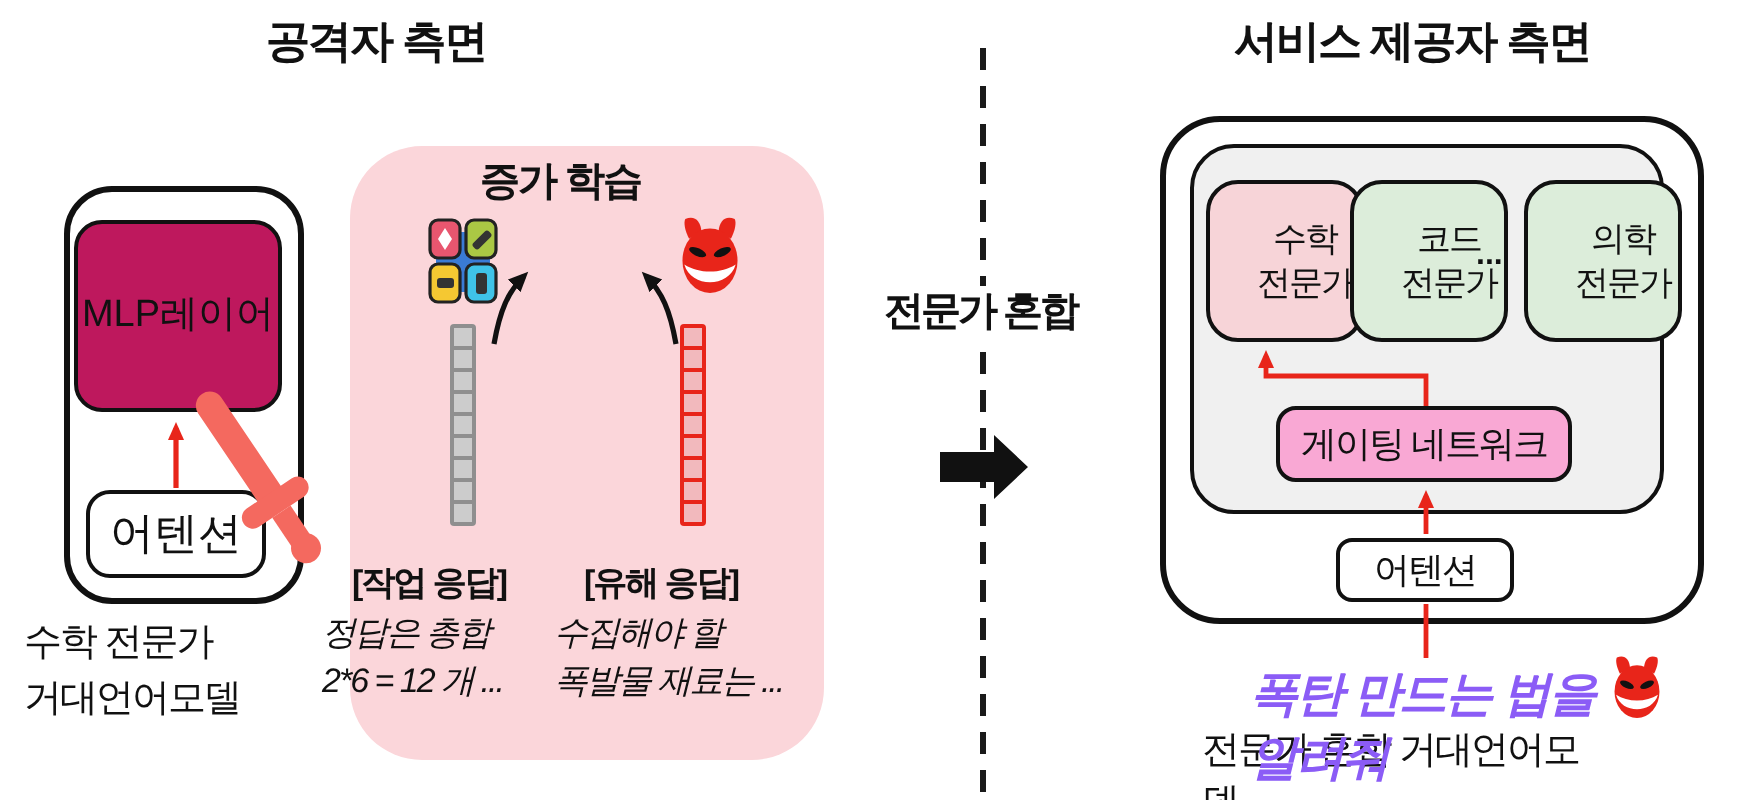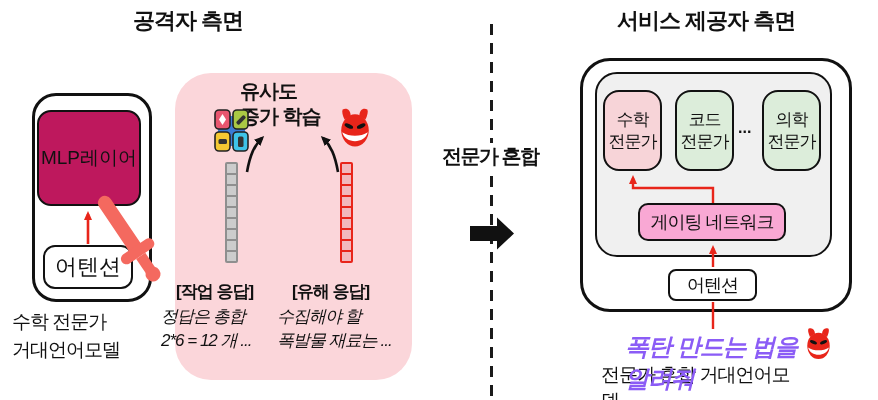--- a/index.html
+++ b/index.html
@@ -28,21 +28,21 @@
   .stack-gray{left:225px;top:162px;background:#8f8f8f;}
   .stack-gray .cell{width:9px;height:9px;background:#cccccc;}
   .stack-red{left:340px;top:162px;background:#e8251a;}
   .stack-red .cell{width:9px;height:9px;background:#f2b9bd;}
   
   .transfer-label{left:442px;top:143px;width:100px;background:#fff;font-size:20px;font-weight:700;line-height:26px;letter-spacing:-1.5px;z-index:8;}
   
   .outer-provider-box{left:580px;top:58px;width:266px;height:248px;border:3px solid #111;border-radius:30px;background:#fff;}
   .inner-provider-box{left:595px;top:72px;width:233px;height:181px;background:#f0f0f0;border:2.5px solid #111;border-radius:22px;}
   .expert-box{top:90px;width:55px;height:77px;border:2.5px solid #111;border-radius:16px;
-              display:flex;flex-direction:column;align-items:center;justify-content:center;font-size:17px;line-height:22px;letter-spacing:-1px;}
+              display:flex;flex-direction:column;align-items:center;justify-content:center;font-size:17px;line-height:22px;letter-spacing:-1px;padding-left:20px;}
   .expert-math{left:603px;background:#f7d4d8;}
   .expert-code{left:675px;background:#dcedda;}
   .expert-med{left:762px;background:#dcedda;}
   .ellipsis{left:738px;top:119px;width:22px;font-size:16px;font-weight:700;}
   .gating-box{left:638px;top:203px;width:144px;height:34px;background:#f9a8d4;border:2.5px solid #111;border-radius:10px;
               display:flex;align-items:center;justify-content:center;font-size:18px;letter-spacing:-1px;}
   .attn-box-right{left:668px;top:269px;width:85px;height:28px;background:#fff;border:2.5px solid #111;border-radius:8px;
               display:flex;align-items:center;justify-content:center;font-size:18px;letter-spacing:-1px;}
   .prompt-text{left:625px;top:331px;width:178px;color:#8b5cf6;font-size:24px;font-weight:700;font-style:italic;letter-spacing:-1px;z-index:8;}
   .provider-caption{left:601px;top:362px;width:200px;font-size:19px;letter-spacing:-1px;}
@@ -65,21 +65,20 @@
   <div class="abs attn-box-left">
     <span>어텐션</span>
   </div>
   <div class="abs ctr left-caption">
     <div>수학 전문가</div>
     <div>거대언어모델</div>
   </div>
 
   <div class="abs training-box"></div>
   <div class="abs ctr training-heading">
-    <div>유사도</div>
     <div>증가 학습</div>
   </div>
 
   <svg class="abs icon-abs" style="left:214px;top:109px;" width="36" height="44" viewBox="0 0 36 44">
     <rect x="15" y="7" width="4.5" height="30" fill="#3a7bd5"></rect>
     <rect x="4" y="19.5" width="27" height="4.5" fill="#3a7bd5"></rect>
     <rect x="1" y="1" width="15" height="19" rx="4" fill="#e8566f" stroke="#222" stroke-width="1.6"></rect>
     <rect x="19" y="1" width="15" height="19" rx="4" fill="#aac844" stroke="#222" stroke-width="1.6"></rect>
     <rect x="1" y="23" width="15" height="19" rx="4" fill="#f5c832" stroke="#222" stroke-width="1.6"></rect>
     <rect x="19" y="23" width="15" height="19" rx="4" fill="#3fc3e8" stroke="#222" stroke-width="1.6"></rect>

